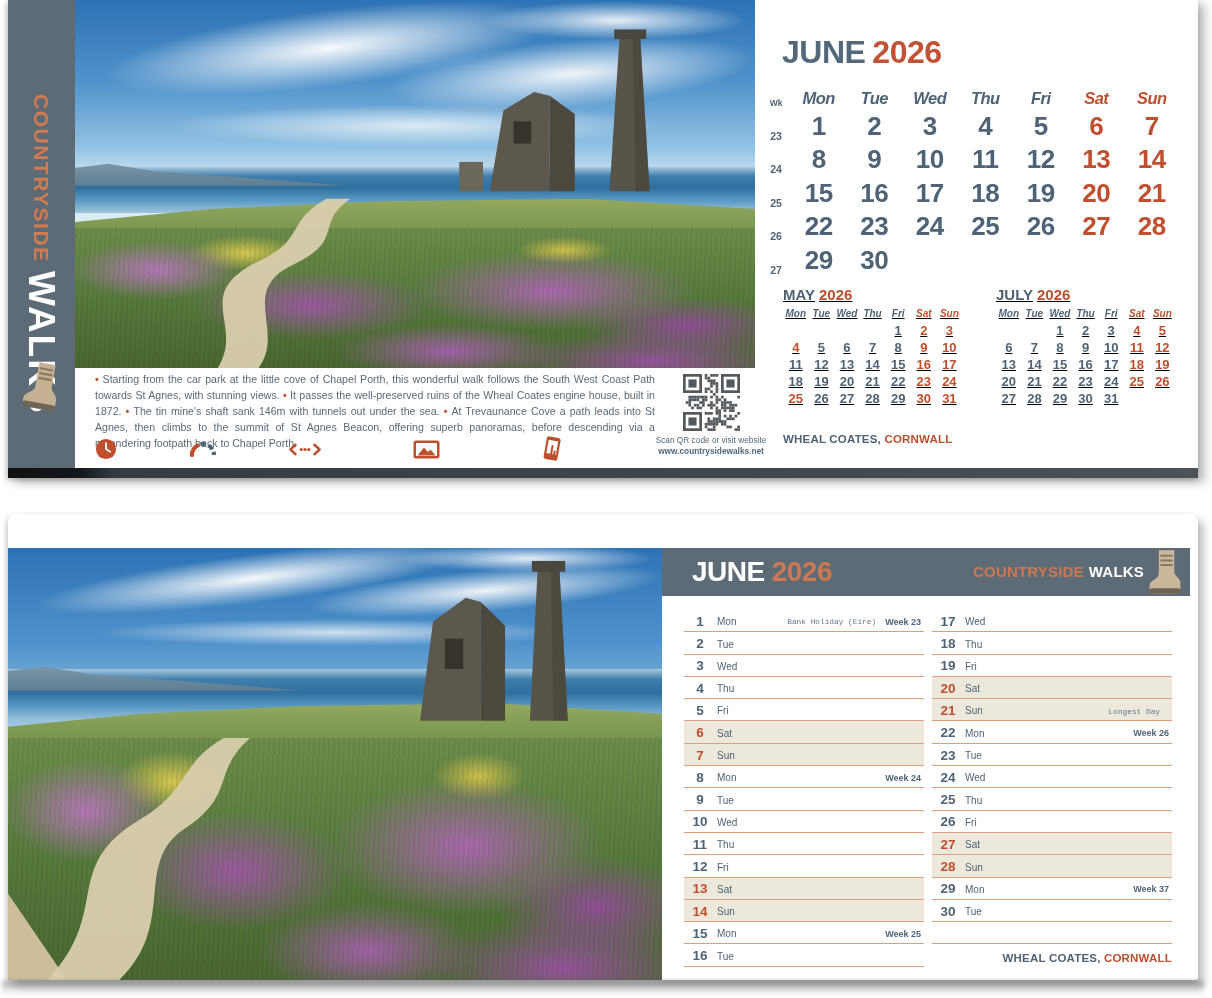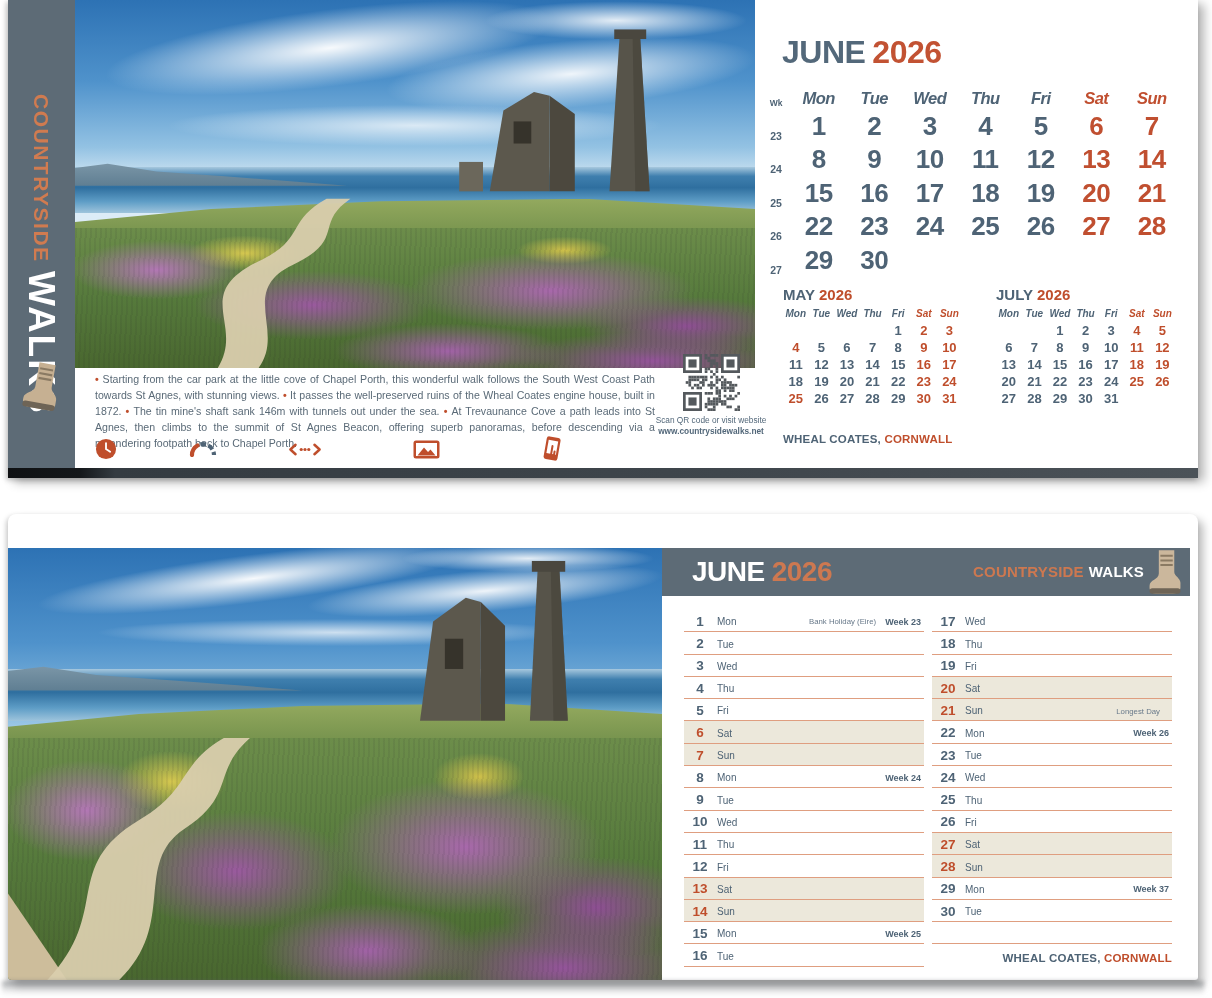--- a/index.html
+++ b/index.html
@@ -70,40 +70,40 @@
   .ph-ruins{inset:0;width:100%;height:100%;}
 
   
   .desc{position:absolute;left:87px;top:371px;width:560px;font-size:10.6px;line-height:16px;
         color:#5a6a77;text-align:justify;}
   .desc .bullet{color:#bf4e2c;font-weight:bold;}
   .stats{position:absolute;left:87px;top:436px;width:532px;height:30px;display:flex;
          justify-content:space-between;align-items:center;}
   .stat{display:flex;align-items:center;gap:7px;}
   .stat .lbl{font-size:10px;font-weight:bold;color:#4e6375;letter-spacing:.3px;white-space:nowrap;margin-top:44px;}
-  .qr{position:absolute;left:643px;top:354px;width:120px;text-align:center;}
+  .qr{position:absolute;left:643px;top:374px;width:120px;text-align:center;}
   .qr svg{display:block;margin:0 auto;}
   .qr-cap{margin-top:4px;font-size:8.3px;line-height:10.5px;color:#53687a;}
   .qr-cap b{display:block;}
 
   
   .panel{position:absolute;left:747px;top:0;width:443px;height:470px;}
   .m-title{position:absolute;left:27px;top:34px;font-size:32px;font-weight:bold;
            color:#53687a;letter-spacing:-.5px;white-space:nowrap;}
   .m-title .t-y{color:#c25233;margin-left:7px;}
   .grid{position:absolute;left:6px;top:82px;}
   .grow{display:flex;align-items:flex-end;height:33.5px;}
   .grow.ghead{height:26px;}
   .gwk{width:30px;text-align:center;font-size:10.5px;font-weight:bold;color:#4e6375;}
   .ghead .gwk{font-size:8.5px;}
   .gcell{width:55.5px;text-align:center;font-size:26px;font-weight:bold;color:#4e6375;letter-spacing:-.5px;}
   .ghead .gcell{font-size:16.5px;font-style:italic;}
   .gcell.red{color:#c04f30;}
 
-  .minis{position:absolute;left:28px;top:286px;display:flex;gap:33px;}
+  .minis{position:absolute;left:28px;top:286px;display:flex;gap:33px;text-decoration:underline;}
   .mini{width:180px;}
   .mini-title{font-size:15px;font-weight:bold;color:#4e6375;margin-bottom:2px;}
   .mini-title .yr{color:#bf4e2c;margin-left:4px;}
   .mrow{display:flex;}
   .mcell{width:25.6px;text-align:center;font-size:13px;font-weight:bold;color:#4e6375;
          height:17px;line-height:17px;}
   .mrow.mhead .mcell{font-size:10px;font-style:italic;}
   .mcell.red{color:#bf4e2c;}
   .loc{position:absolute;left:28px;top:433px;font-size:11.5px;font-weight:bold;color:#4e6375;letter-spacing:.2px;}
   .loc .red, .dloc .red{color:#bf4e2c;}
@@ -119,21 +119,21 @@
   .dcol{position:absolute;width:240px;}
   #col-left{left:676px;top:96px;}
   #col-right{left:924px;top:96px;}
   .drow{position:relative;height:22.3px;display:flex;align-items:flex-end;box-sizing:border-box;
         padding:0 3px 3px 4px;border-bottom:1px solid #df9e80;}
   .drow.we{background:#ece8db;}
   .drow .num{width:24px;text-align:center;font-size:13.5px;font-weight:bold;color:#4e6375;line-height:1;}
   .drow.we .num{color:#bf4e2c;}
   .drow .wd{font-size:10px;color:#4e6375;margin-left:5px;line-height:1.2;}
   .drow .sp{flex:1;}
-  .drow .note{font-size:7.8px;color:#68798a;margin-right:9px;line-height:1.4;}
+  .drow .note{font-size:7.8px;color:#68798a;margin-right:9px;line-height:1.4;font-family:Liberation Mono, monospace;}
   .drow .week{font-size:9px;font-weight:bold;color:#4e6375;line-height:1.3;}
   .frow{height:22.3px;border-bottom:1px solid #df9e80;box-sizing:border-box;}
   .dloc{margin-top:8px;text-align:right;font-size:11.5px;font-weight:bold;color:#4e6375;letter-spacing:.2px;}
 </style>
 </head>
 <body>
 
 <div class="stage">
 
   <div class="sheet top">

